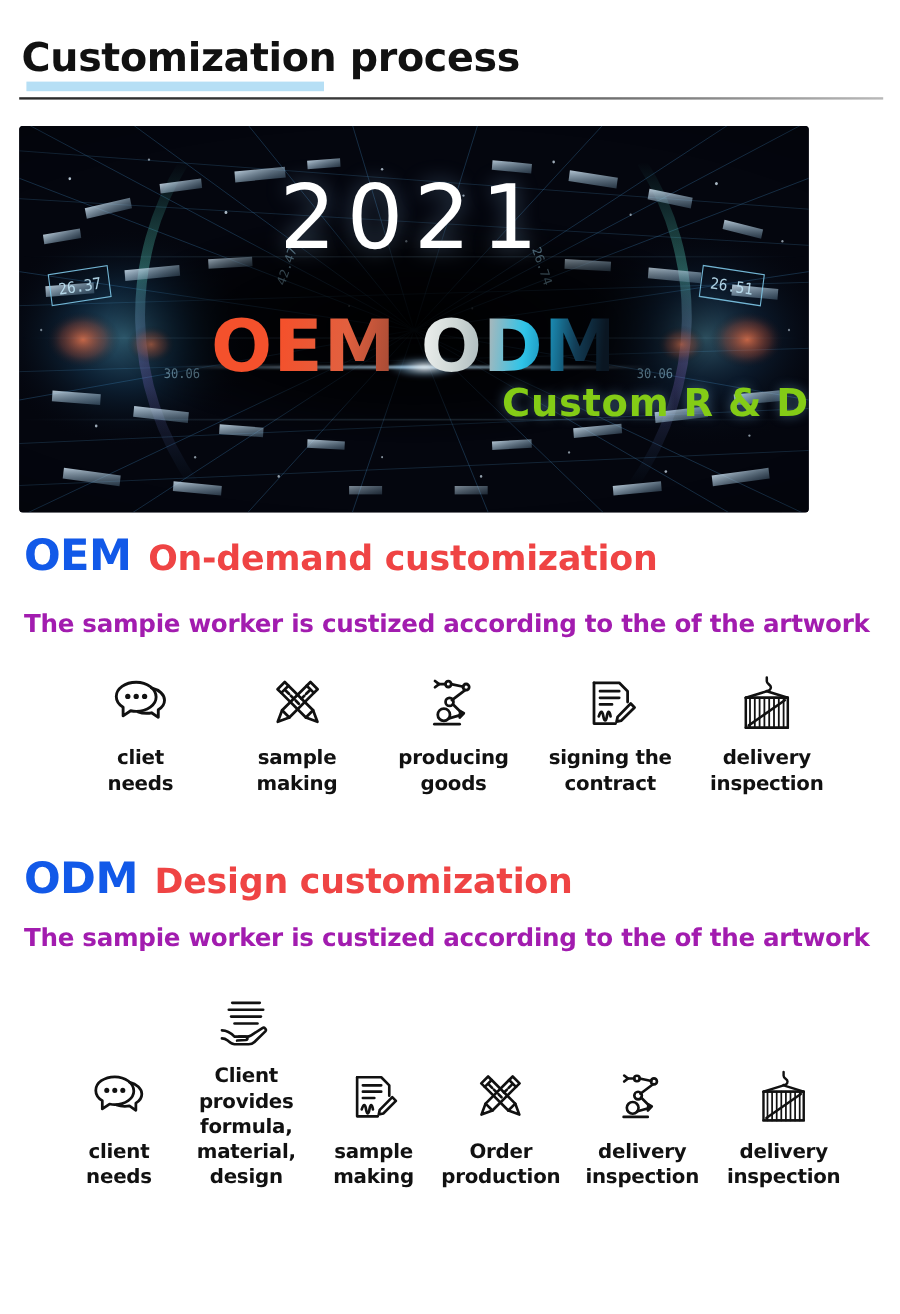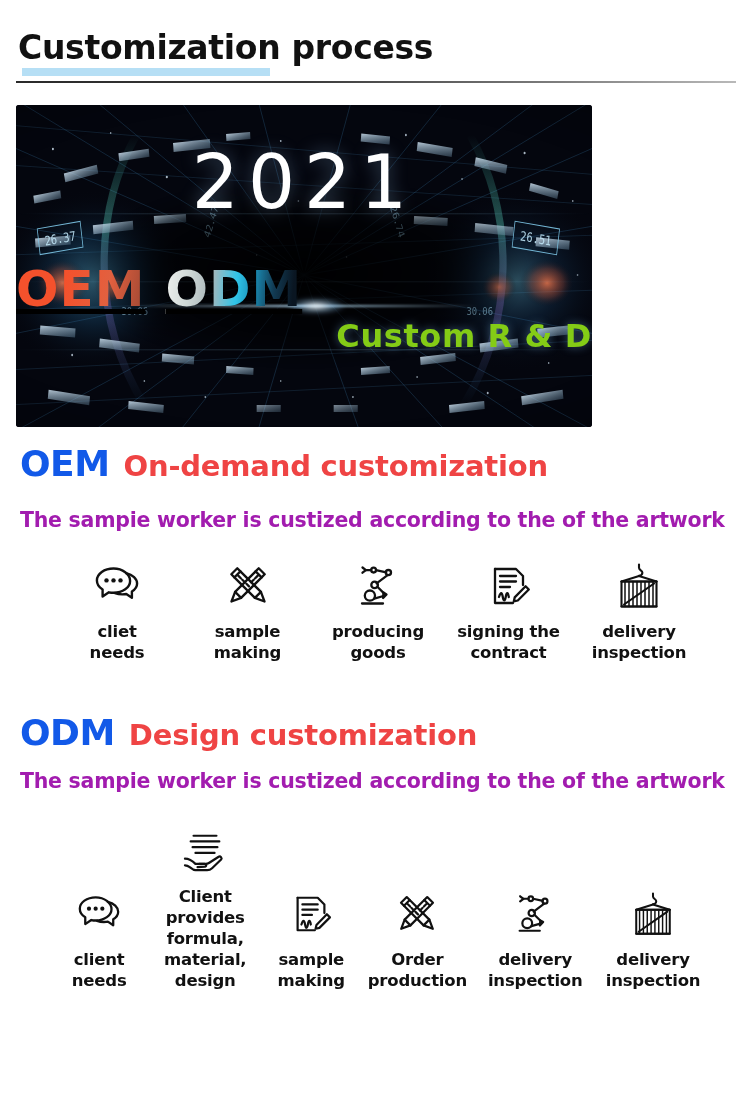--- a/index.html
+++ b/index.html
@@ -26,21 +26,21 @@
   }
   .title-rule {
     position: absolute; left: 16px; top: 57px;
     width: 720px; height: 2px;
     background: linear-gradient(90deg,#2a2a2a 0%,#3a3a3a 40%,#7d7d7d 75%,#b9b9b9 100%);
   }
 
   
   .banner {
     position: absolute; left: 16px; top: 105px;
-    width: 576px; height: 322px;
+    width: 658px; height: 322px;
     border-radius: 3px; overflow: hidden;
     background: #04060e;
   }
   .banner svg.bg { position: absolute; inset: 0; width: 100%; height: 100%; display: block; }
   .banner .vignette {
     position: absolute; inset: 0;
     background:
       radial-gradient(ellipse 52% 40% at 50% 52%, rgba(0,0,0,0.92) 0%, rgba(0,0,0,0.55) 48%, rgba(0,0,0,0) 75%),
       radial-gradient(ellipse 120% 90% at 50% 50%, rgba(0,0,0,0) 55%, rgba(0,0,0,0.55) 100%);
     pointer-events: none;
@@ -57,22 +57,22 @@
   }
   .year {
     position: absolute; left: 0; right: 0; top: 38px;
     text-align: center;
     font-size: 74px; font-weight: 400; color: #ffffff;
     letter-spacing: 9px; line-height: 78px;
     text-shadow: 0 0 18px rgba(160,210,255,0.35);
   }
   .brandrow {
     position: absolute; left: 0; right: 0; top: 142px;
-    text-align: left; white-space: nowrap;
-    font-size: 50px; font-weight: 700; line-height: 84px; letter-spacing: 1px; text-decoration: underline;
+    text-align: center; white-space: nowrap;
+    font-size: 60px; font-weight: 700; line-height: 84px; letter-spacing: 1px;
   }
   .oem-word {
     background: linear-gradient(100deg,#f4512c 0%,#f4512c 38%,#e2603f 70%,#9c4733 100%);
     -webkit-background-clip: text; background-clip: text;
     -webkit-text-fill-color: transparent; color: transparent;
   }
   .odm-word {
     margin-left: 20px;
     background: linear-gradient(95deg,#f0f2f0 0%,#cfd8d6 18%,#a9b7bb 34%,#2fc4e8 52%,#1b92bb 63%,#123c55 78%,#0a1622 92%);
     -webkit-background-clip: text; background-clip: text;

